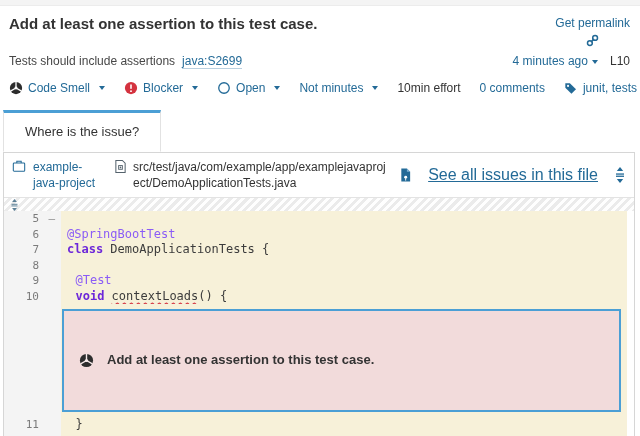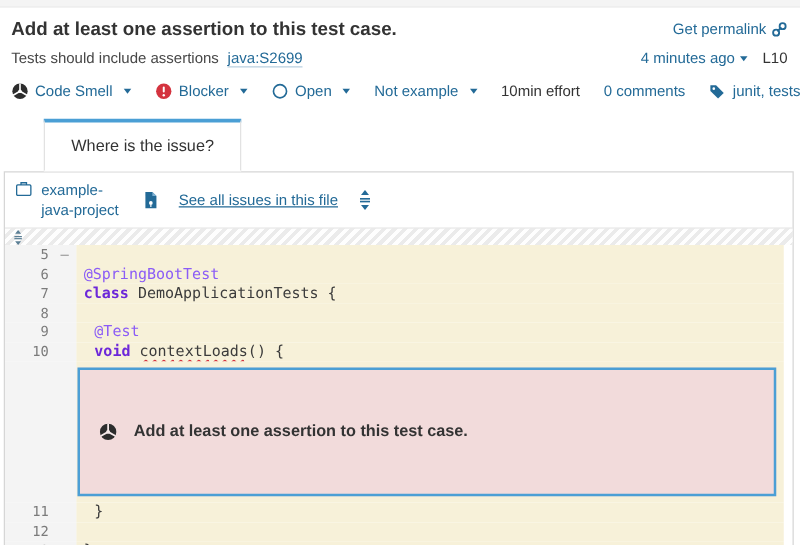--- a/index.html
+++ b/index.html
@@ -12,48 +12,48 @@
   .caret {
     display:inline-block; width:0; height:0; margin-left:4px; vertical-align:middle;
     border-left:3.5px solid transparent; border-right:3.5px solid transparent;
     border-top:4px solid currentColor;
   }
   .top-strip { height:6px; background:#f4f4f4; border-bottom:1px solid #ececec; }
 
   
   .hdr-row1 { display:flex; justify-content:space-between; align-items:flex-start; padding:9px 10px 0 9px; }
   .issue-title { font-size:15px; font-weight:bold; color:#333; }
-  .permalink { font-size:12px; display:flex; align-items:center; gap:4px; white-space:nowrap; margin-top:1px; }
+  .permalink { font-size:12px; display:flex; align-items:center; gap:4px; white-space:nowrap; margin-top:1px;flex-direction:column; }
   .hdr-row2 { display:flex; justify-content:space-between; align-items:center; padding:7px 10px 0 9px; font-size:12px; color:#474747; }
   .rule-key { color:#236a97; border-bottom:1px solid #b9d0e0; margin-left:7px; }
   .hdr-right { display:flex; align-items:center; gap:12px; }
   .age { color:#236a97; }
   .line-ref { color:#333; }
 
   
   .toolbar { display:flex; align-items:center; gap:19px; padding:13px 10px 0 9px; font-size:12px; }
   .tb-item { display:flex; align-items:center; gap:5px; color:#236a97; white-space:nowrap; }
   .tb-plain { color:#333; }
   .tb-right { margin-left:auto; }
 
   
   .tabs { display:flex; align-items:flex-end; margin:15px 0 0 3px; }
   .tab { font-size:13px; color:#333; padding:13px 21px 12px 21px; background:#f1f1f1; border:1px solid #e2e2e2; cursor:pointer; }
-  .tab.active { background:#fff; border-top:3px solid #4b9fd5; border-bottom:1px solid #fff; padding-top:11px;margin-left:32px; }
+  .tab.active { background:#fff; border-top:3px solid #4b9fd5; border-bottom:1px solid #fff; padding-top:11px; }
   .tab.inactive { border-left:none; }
 
   
   .panel { margin:0 5px 0 3px; border:1px solid #d6d6d6; background:#fff; }
   .file-header { display:flex; align-items:center; gap:10px; padding:6px 8px; font-size:12px; border-bottom:1px solid #e3e3e3; }
   .fh-project { display:flex; gap:7px; width:92px; flex:none; }
   .fh-project .lbl { color:#236a97; line-height:1.35; }
   .fh-path { flex:1; display:flex; gap:6px; color:#333; line-height:1.35; }
   .fh-path .pth { word-break:break-all; max-width:330px; }
   .icon-btn { flex:none; display:flex; align-items:center; cursor:pointer; }
-  .see-all { font-size:12px; text-decoration:underline; white-space:nowrap; margin:0 6px; }
+  .see-all { font-size:16px; text-decoration:underline; white-space:nowrap; margin:0 6px; }
 
   .expand-strip {
     height:13px; display:flex; align-items:center; padding-left:6px;
     background:repeating-linear-gradient(135deg, #fefefe 0 3px, #ebebeb 3px 6px);
   }
 
   
   .code-area { width:623px; font-family:"DejaVu Sans Mono","Liberation Mono",monospace; font-size:12px; }
   .code-row { display:flex; height:15.5px; line-height:15.5px; }
   .code-row.issue-row { height:auto; }
@@ -139,21 +139,21 @@
     <span>
       <svg width="14" height="14" viewBox="0 0 16 16">
         <circle cx="8" cy="8" r="6" fill="none" stroke="#236a97" stroke-width="1.5"></circle>
       </svg>
     </span>
     <span>Open</span>
     <span class="caret"></span>
   </span>
 
   <span class="tb-item">
-    <span>Not example</span>
+    <span>Not minutes</span>
     <span class="caret"></span>
   </span>
 
   <span class="tb-item tb-plain">10min effort</span>
   <span class="tb-item">0 comments</span>
 
   <span class="tb-item tb-right">
     <span>
       <svg width="14" height="14" viewBox="0 0 16 16">
         <path d="M1.5 2.5 h5.2 l7 7 -5.2 5.2 -7 -7 z" fill="#236a97"></path>
@@ -175,20 +175,32 @@
       <span>
         <svg width="14" height="14" viewBox="0 0 16 16">
           <g fill="none" stroke="#236a97" stroke-width="1.2">
             <rect x="1.5" y="4.5" width="13" height="9.5" rx="1"></rect>
             <path d="M5.5 4.5 V2.5 h5 v2"></path>
           </g>
         </svg>
       </span>
       <span class="lbl">example-java-project</span>
     </div>
+    <div class="fh-path">
+      <span>
+        <svg width="13" height="15" viewBox="0 0 14 16">
+          <g fill="none" stroke="#54626c" stroke-width="1.1">
+            <path d="M2 1.5 h7 l3 3 v10 H2 z"></path>
+          </g>
+          <rect x="5" y="7" width="4" height="4" fill="none" stroke="#54626c" stroke-width="1"></rect>
+          <circle cx="7" cy="9" r="0.9" fill="#54626c"></circle>
+        </svg>
+      </span>
+      <span class="pth">src/test/java/com/example/app/examplejavaproject/DemoApplicationTests.java</span>
+    </div>
     <span class="icon-btn">
       <svg width="13" height="16" viewBox="0 0 14 16">
         <path d="M2.5 1 h6 l3.5 3.5 V15 h-9.5 z" fill="#236a97"></path>
         <path d="M8.5 1 v3.5 h3.5" fill="#7fb2d4"></path>
         <circle cx="7.2" cy="10.5" r="1.6" fill="#fff"></circle>
         <rect x="6.7" y="11.5" width="1" height="2.5" fill="#fff"></rect>
       </svg>
     </span>
     <a class="see-all">See all issues in this file</a>
     <span class="icon-btn">

